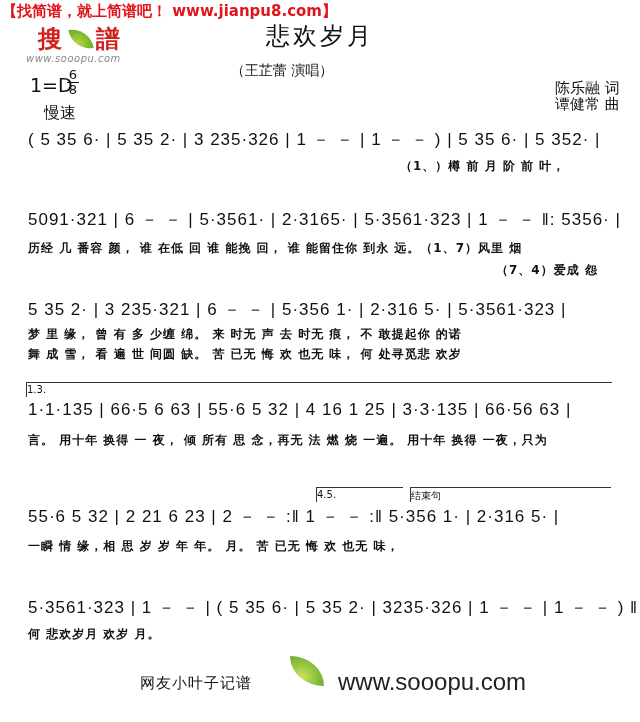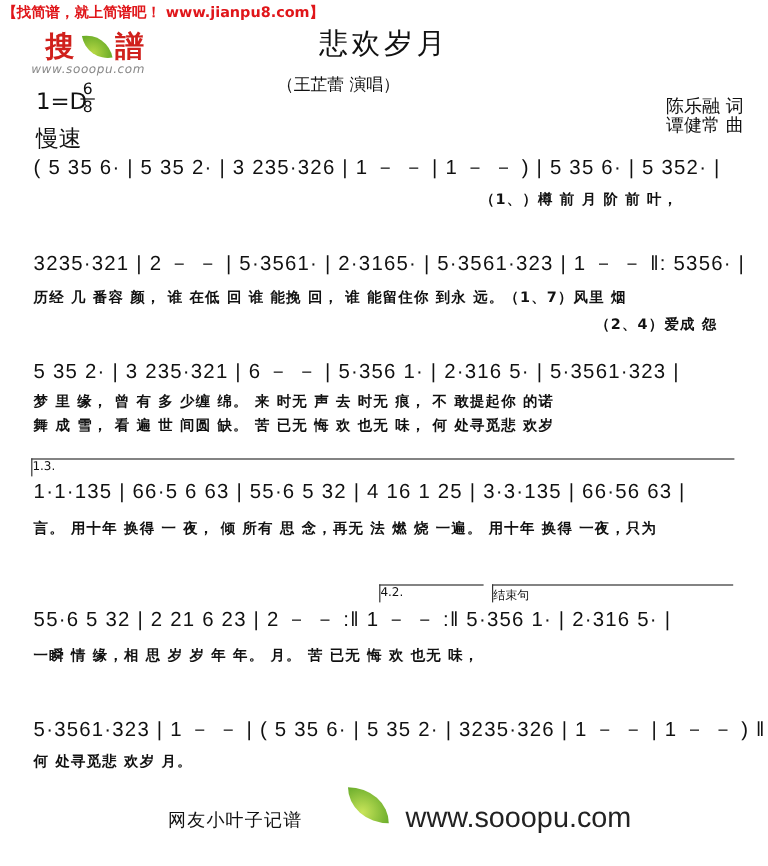--- a/index.html
+++ b/index.html
@@ -1,32 +1,32 @@
 <!DOCTYPE html>
 <html><head>
 <meta charset="utf-8">
 <style>
   html, body { margin:0; padding:0; background:#fff; }
   body { width:640px; height:722px; position:relative; overflow:hidden;
          font-family:"DejaVu Sans","Liberation Sans",sans-serif; color:#111; }
   .abs { position:absolute; }
-  .banner { left:2px; top:2px; font-size:12px; color:#e0161a; font-weight:bold; white-space:nowrap;text-align:center; }
+  .banner { left:2px; top:2px; font-size:15px; color:#e0161a; font-weight:bold; white-space:nowrap;text-align:center; }
   .logo { left:38px; top:26px; width:100px; height:40px; }
   .logo-sou, .logo-pu { position:absolute; top:0; font-size:24px; font-weight:bold; color:#d0201c; line-height:26px; }
   .logo-sou { left:0; }
   .logo-pu { left:58px; }
   .logo-leaf { position:absolute; left:32px; top:2px; width:22px; height:22px;
     background:radial-gradient(circle at 30% 70%, #b7d845, #4e9c1e); border-radius:0 100% 0 100%; transform:rotate(-10deg); }
   .logo-url { position:absolute; left:-12px; top:27px; font-size:10px; color:#888; letter-spacing:0.5px; font-style:italic; white-space:nowrap; }
   .title { left:0; width:640px; top:20px; text-align:center; font-size:24px; letter-spacing:3px; font-family:"DejaVu Serif","Liberation Serif",serif; }
   .singer { left:0; width:564px; top:62px; text-align:center; font-size:14px; }
   .key { left:30px; top:74px; font-size:19px; }
   .ts { left:67px; top:68px; font-size:13px; line-height:14px; text-align:center; width:12px; }
   .ts .num { border-bottom:1px solid #111; }
-  .tempo { left:30px; top:103px; font-size:19px;text-align:center; }
+  .tempo { left:44px; top:103px; font-size:16px;text-align:center; }
   .credits { left:555px; top:80px; font-size:15px; line-height:16px; white-space:nowrap; }
 
   .line { position:absolute; left:28px; height:24px; font-family:"Liberation Sans","DejaVu Sans",sans-serif;
           font-size:17px; white-space:nowrap; letter-spacing:1px; }
   .lyr { position:absolute; left:28px; font-size:12px; white-space:nowrap; letter-spacing:1px;font-weight:bold; }
   .volta { position:absolute; border-top:1px solid #333; border-left:1px solid #333; font-size:10px; padding:1px 0; height:12px; }
   .footer-text { left:140px; top:674px; font-size:15px; font-family:Liberation Serif, serif; letter-spacing:1px; }
   .footer-leaf { left:290px; top:656px; width:34px; height:30px;
     background:radial-gradient(circle at 35% 70%, #c9e55a, #4e9c1e); border-radius:0 100% 0 100%; }
   .footer-url { left:338px; top:668px; font-size:24px; color:#222; font-family:"Liberation Sans",sans-serif; }
@@ -53,35 +53,35 @@
 </div>
 <div class="abs tempo">慢速</div>
 <div class="abs credits">
   <div>陈乐融 词</div>
   <div>谭健常 曲</div>
 </div>
 
 <div class="line" style="top:128px">( 5  35  6·  | 5  35  2·  | 3 235·326 | 1 － －  | 1 － － ) | 5  35  6· | 5 352· |</div>
 <div class="lyr" style="top:158px;left:400px">（1、）樽 前  月  阶 前 叶，</div>
 
-<div class="line" style="top:208px">3235·321 | 2 － － | 5·3561· | 2·3165· | 5·3561·323 | 1 － － ‖: 5356· |</div>
+<div class="line" style="top:208px">5091·321 | 6 － － | 5·3561· | 2·3165· | 5·3561·323 | 1 － － ‖: 5356· |</div>
 <div class="lyr" style="top:240px">历经 几 番容  颜，      谁 在低 回  谁 能挽 回， 谁 能留住你 到永  远。（1、7）风里 烟</div>
-<div class="lyr" style="top:262px;left:496px">（2、4）爱成 怨</div>
+<div class="lyr" style="top:262px;left:496px">（7、4）爱成 怨</div>
 
 <div class="line" style="top:298px">5  35  2· | 3  235·321 | 6 － － | 5·356  1· | 2·316  5· | 5·3561·323 |</div>
 <div class="lyr" style="top:326px">梦 里  缘， 曾 有 多 少缠  绵。   来 时无  声  去 时无  痕， 不 敢提起你  的诺</div>
 <div class="lyr" style="top:346px">舞 成  雪， 看 遍 世 间圆  缺。   苦 已无  悔  欢 也无  味， 何 处寻觅悲  欢岁</div>
 
 <div class="volta" style="left:26px;top:382px;width:585px">1.3.</div>
 <div class="line" style="top:400px">1·1·135 | 66·5  6  63 | 55·6  5  32 | 4  16  1  25 | 3·3·135 | 66·56  63 |</div>
 <div class="lyr" style="top:432px">言。  用十年  换得  一  夜， 倾 所有 思  念，再无  法  燃 烧 一遍。    用十年  换得  一夜，只为</div>
 
-<div class="volta" style="left:316px;top:487px;width:86px">4.2.</div>
+<div class="volta" style="left:316px;top:487px;width:86px">4.5.</div>
 <div class="volta" style="left:410px;top:487px;width:200px">结束句</div>
 <div class="line" style="top:505px">55·6  5  32 | 2  21  6  23 | 2 － － :‖ 1 － － :‖ 5·356  1· | 2·316  5· |</div>
 <div class="lyr" style="top:538px">一瞬 情 缘，相   思 岁   岁 年   年。          月。      苦 已无   悔   欢 也无   味，</div>
 
 <div class="line" style="top:596px">5·3561·323 | 1 － － | ( 5 35 6· | 5 35 2· | 3235·326 | 1 － － | 1 － － ) ‖</div>
-<div class="lyr" style="top:626px">何  处寻觅悲  欢岁    月。</div>
+<div class="lyr" style="top:626px">何  悲欢岁月  欢岁    月。</div>
 
 <div class="abs footer-text">网友小叶子记谱</div>
 <div class="abs footer-leaf"></div>
 <div class="abs footer-url">www.sooopu.com</div>
 
 </body></html>

